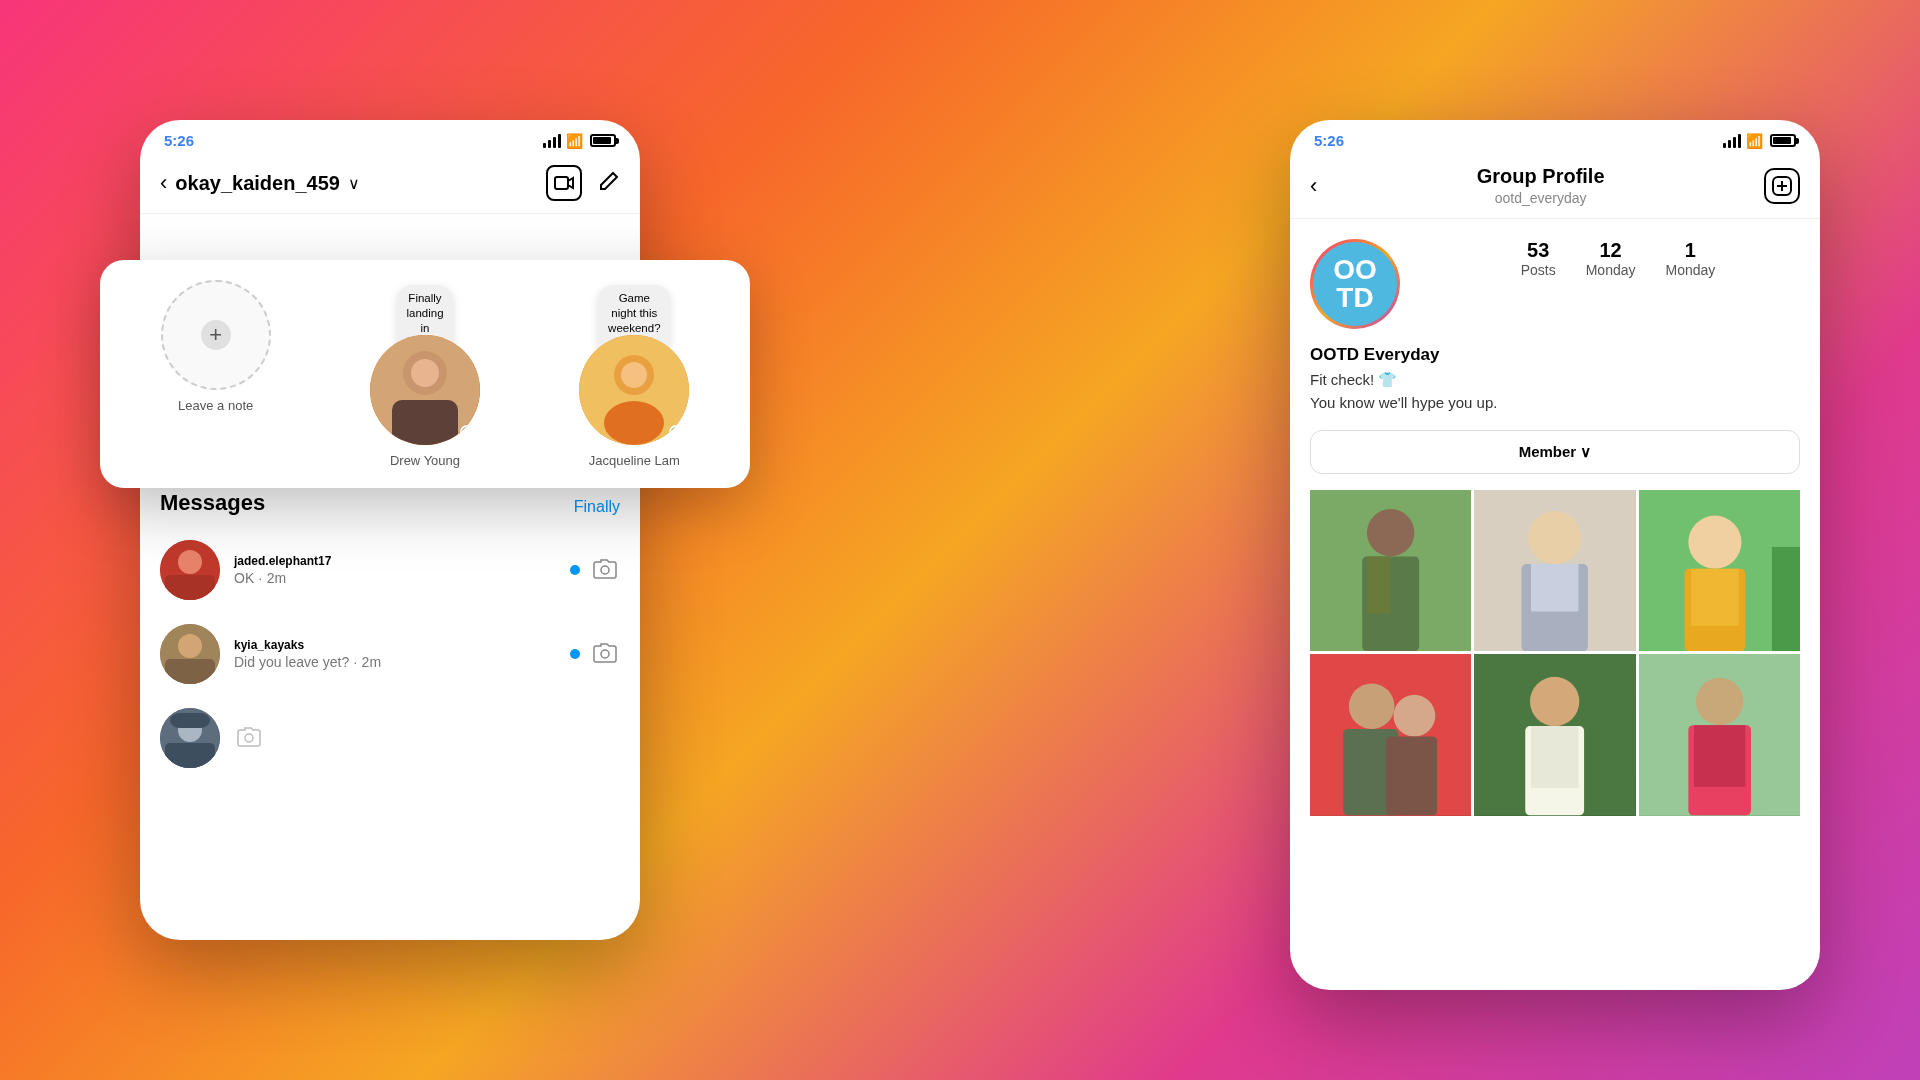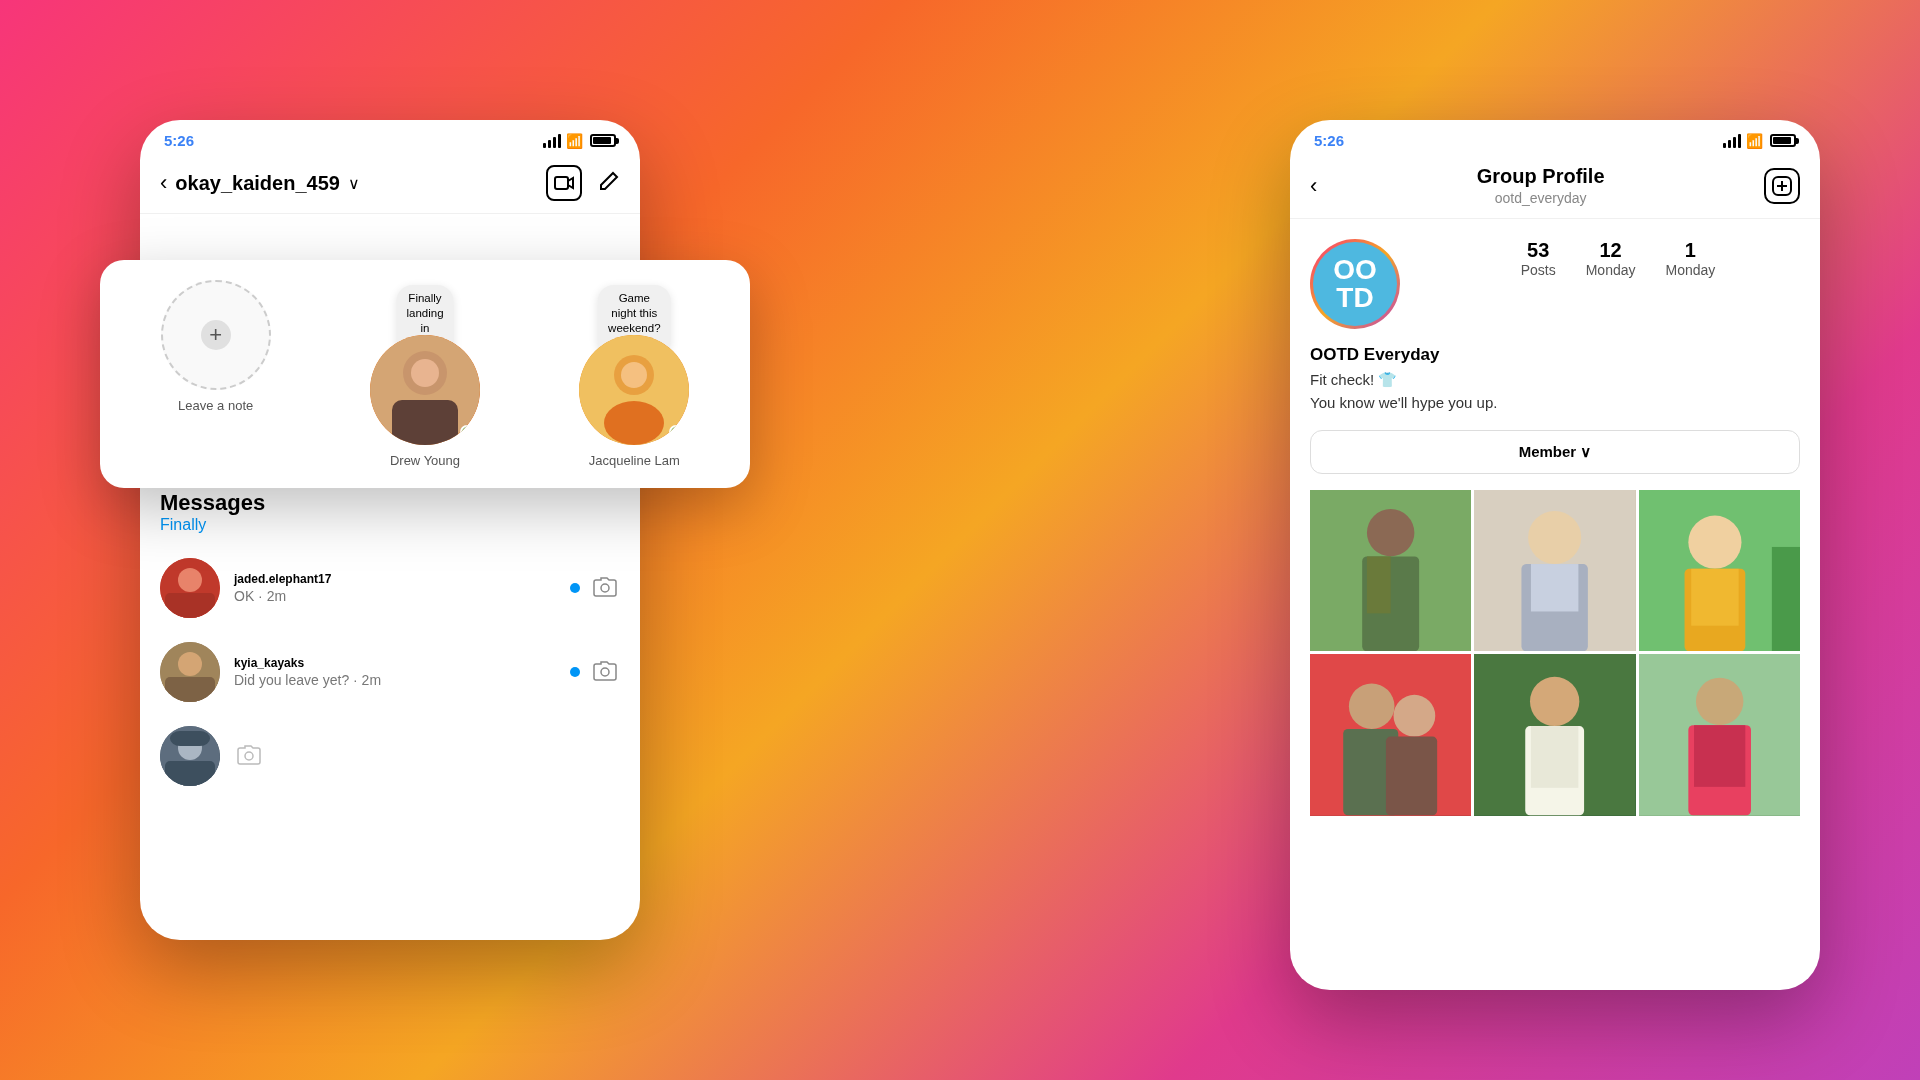--- a/index.html
+++ b/index.html
@@ -226,23 +226,22 @@
 
     .note-label {
       font-size: 13px;
       color: #555;
       text-align: center;
     }
 
     .messages-header {
       display: flex;
       justify-content: space-between;
-      align-items: flex-start;
+      align-items: flex-end;
       padding: 0 20px 12px 20px;
-      flex-direction: column;
     }
 
     .messages-title {
       font-size: 22px;
       font-weight: 700;
     }
 
     .requests-link {
       font-size: 16px;
       color: #0095f6;

